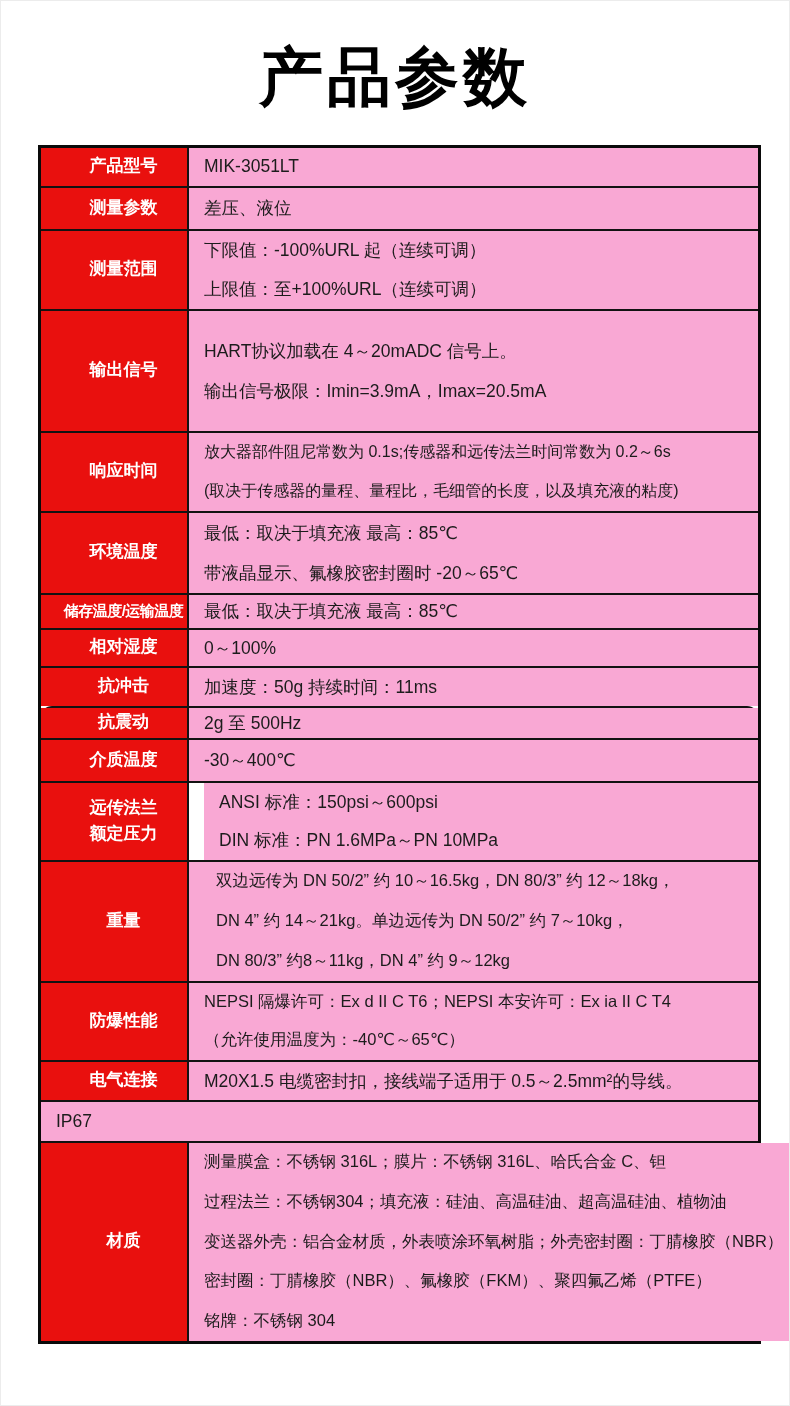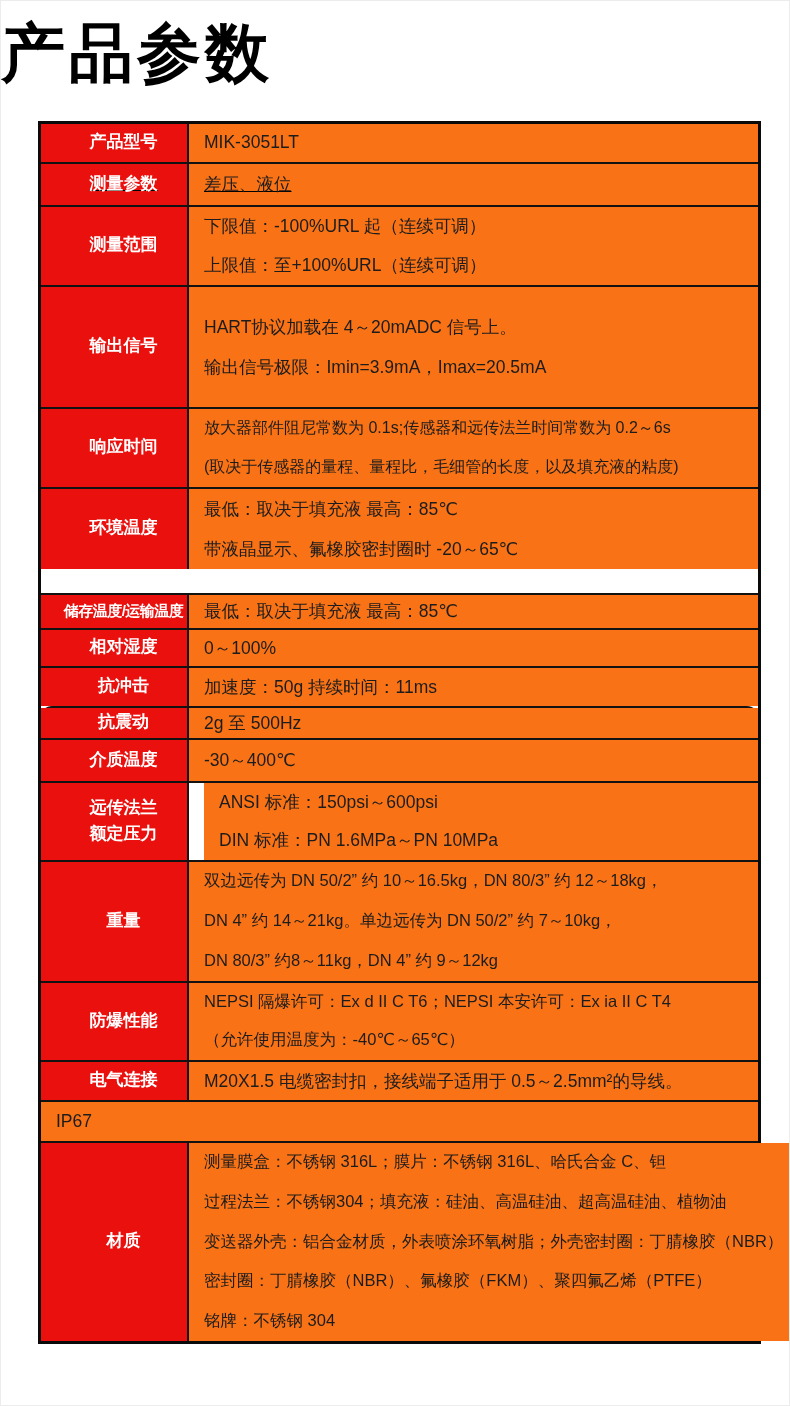--- a/index.html
+++ b/index.html
@@ -9,22 +9,22 @@
     width: 790px;
   }
   .page {
     width: 790px;
     height: 1406px;
     background: #ffffff;
     border: 1px solid #ececec;
     overflow: hidden;
   }
   .page-title {
-    margin-top: 16px;
-    text-align: left;
+    margin-top: 40px;
+    text-align: center;
     font-size: 64px;
     font-weight: 900;
     letter-spacing: 4px;
     line-height: 1.15;
     color: #000000;
   }
   .spec-table {
     width: 723px;
     margin: 30px 0 0 37px;
     border: 3px solid #0a0a0a;
@@ -52,46 +52,46 @@
     padding-left: 19px;
   }
   .spec-label.tight { font-size: 15px; letter-spacing: -0.5px; }
   .spec-value {
     flex: 1;
     display: flex;
     flex-direction: column;
     justify-content: center;
     padding-left: 15px;
     padding-right: 6px;
-    background: #f97316;
+    background: #f9a8d4;
   }
   .value-line {
     height: 40px;
     display: flex;
     align-items: center;
     font-size: 17.5px;
     color: #1c1c1c;
     white-space: nowrap;
   }
   
   .r1  { height: 38px; }
-  .r2  { height: 43px; text-decoration: underline; }
+  .r2  { height: 43px; }
   .r3  { height: 80px; }
   .r4  { height: 122px; }
   .r5  { height: 80px; }
   .r5 .value-line { font-size: 16px; }
   .r6  { height: 82px; }
-  .r7  { height: 35px; margin-top: 24px; }
+  .r7  { height: 35px; }
   .r8  { height: 38px; }
   .r9  { height: 40px; }
   .r10 { height: 32px; border-radius: 11px; }
   .r11 { height: 43px; }
   .r12 { height: 79px; gap: 15px; }
   .r13 { height: 121px; }
-  .r13 .value-line { font-size: 16.5px; }
+  .r13 .value-line { font-size: 16.5px; margin-left: 12px; }
   .r14 { height: 79px; }
   .r14 .value-line { font-size: 16.5px; }
   .r15 { height: 40px; }
   .r16 { height: 41px; }
   .r17 { height: 200px; }
   .r17 .value-line { font-size: 16.5px; }
 </style>
 </head>
 <body>
 

